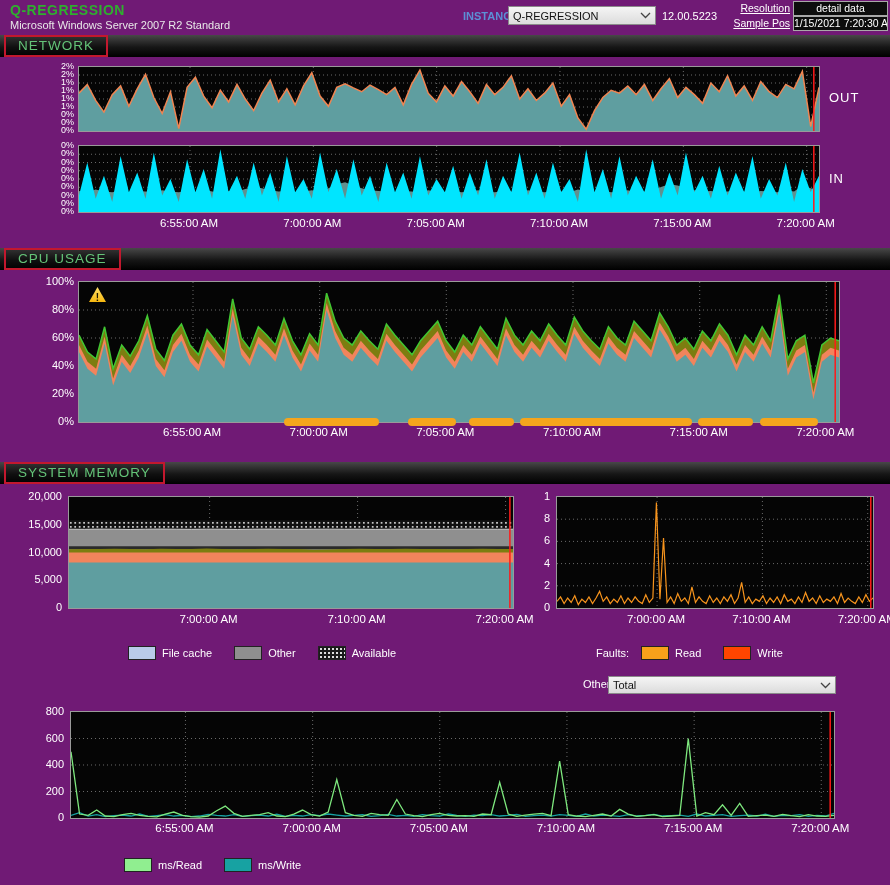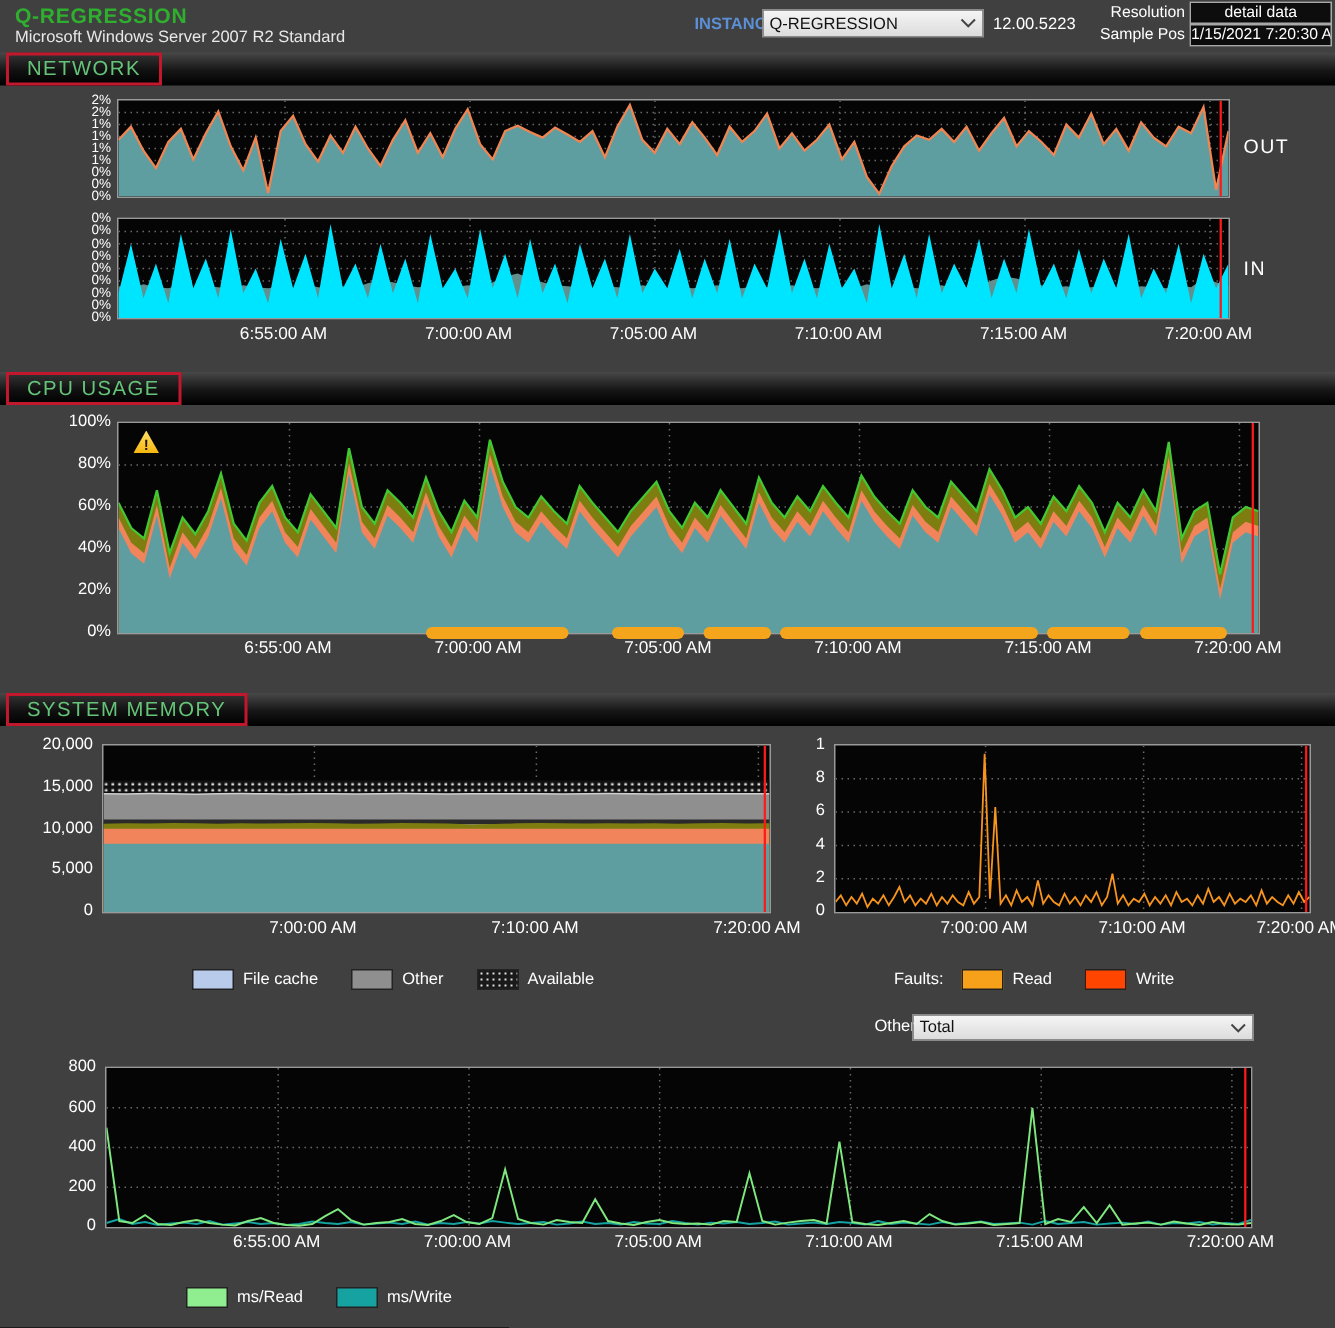--- a/index.html
+++ b/index.html
@@ -1,29 +1,29 @@
 <!DOCTYPE html>
 <html><head>
 <meta charset="utf-8">
 <style>
   html,body{margin:0;padding:0;background:#000;}
-  #app{position:relative;width:890px;height:885px;background:#404040;overflow:hidden;
+  #app{position:relative;width:890px;height:885px;background:#701a75;overflow:hidden;
        font-family:"Liberation Sans",sans-serif;color:#fff;}
   .abs{position:absolute;}
   
   .hdr-title{left:10px;top:2px;font-size:14px;font-weight:bold;color:#2fae2f;letter-spacing:.5px;}
   .hdr-sub{left:10px;top:19px;font-size:11px;color:#e8e8e8;}
   .lbl-instance{left:463px;top:10px;font-size:11px;font-weight:bold;color:#5c8fd6;}
   .dd{background:linear-gradient(#f5f5f5,#dcdcdc);border:1px solid #8a8a8a;color:#111;
       font-size:11px;display:flex;align-items:center;padding:0 4px;box-sizing:border-box;}
   .dd .txt{flex:1;overflow:hidden;white-space:nowrap;}
   .dd svg{flex:none;}
   .sel-instance{left:508px;top:6px;width:148px;height:19px;}
   .hdr-version{left:662px;top:10px;font-size:11px;color:#fff;}
-  .hdr-lab{width:72px;text-align:right;font-size:10.5px;color:#fff;}
+  .hdr-lab{width:72px;text-align:right;font-size:10.5px;color:#fff;text-decoration:underline;}
   .hdr-box{left:793px;width:93px;height:13px;background:#0d0d0d;border:1px solid #a8a8a8;
            font-size:10.5px;color:#fff;text-align:center;line-height:13px;overflow:hidden;white-space:nowrap;}
   
   .secbar{left:0;width:890px;background:linear-gradient(#484848,#161616 55%,#000);
           display:flex;align-items:center;}
   .sec-badge{display:inline-block;border:2px solid #c2182e;padding:1px 12px 2px 12px;margin-left:4px;
              color:#64c478;font-size:13.5px;letter-spacing:1px;background:rgba(0,0,0,.25);}
   .sec-plain{margin-left:20px;color:#4fbf63;font-size:13.5px;letter-spacing:1px;}
   
   .plot{position:absolute;border:1px solid #9a9a9a;background:#050505;}

